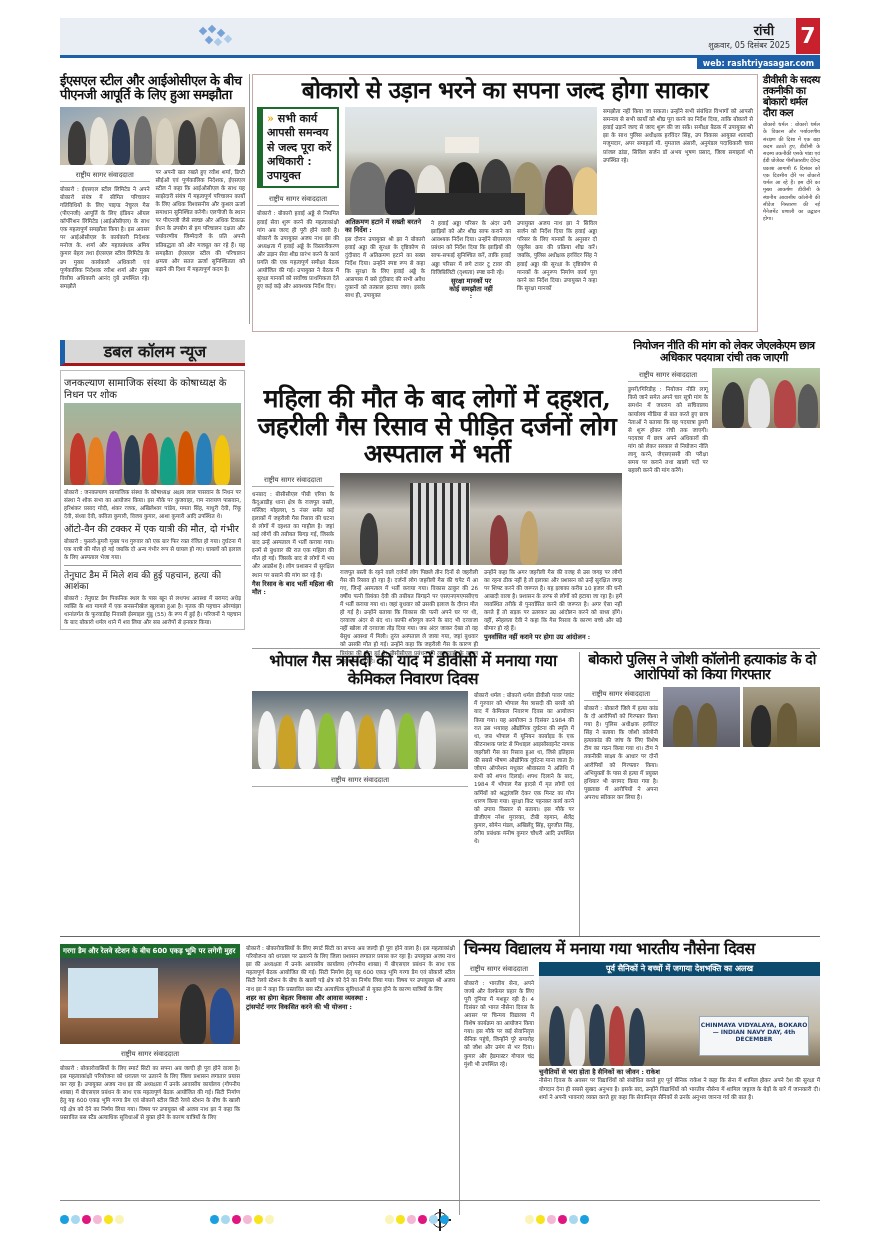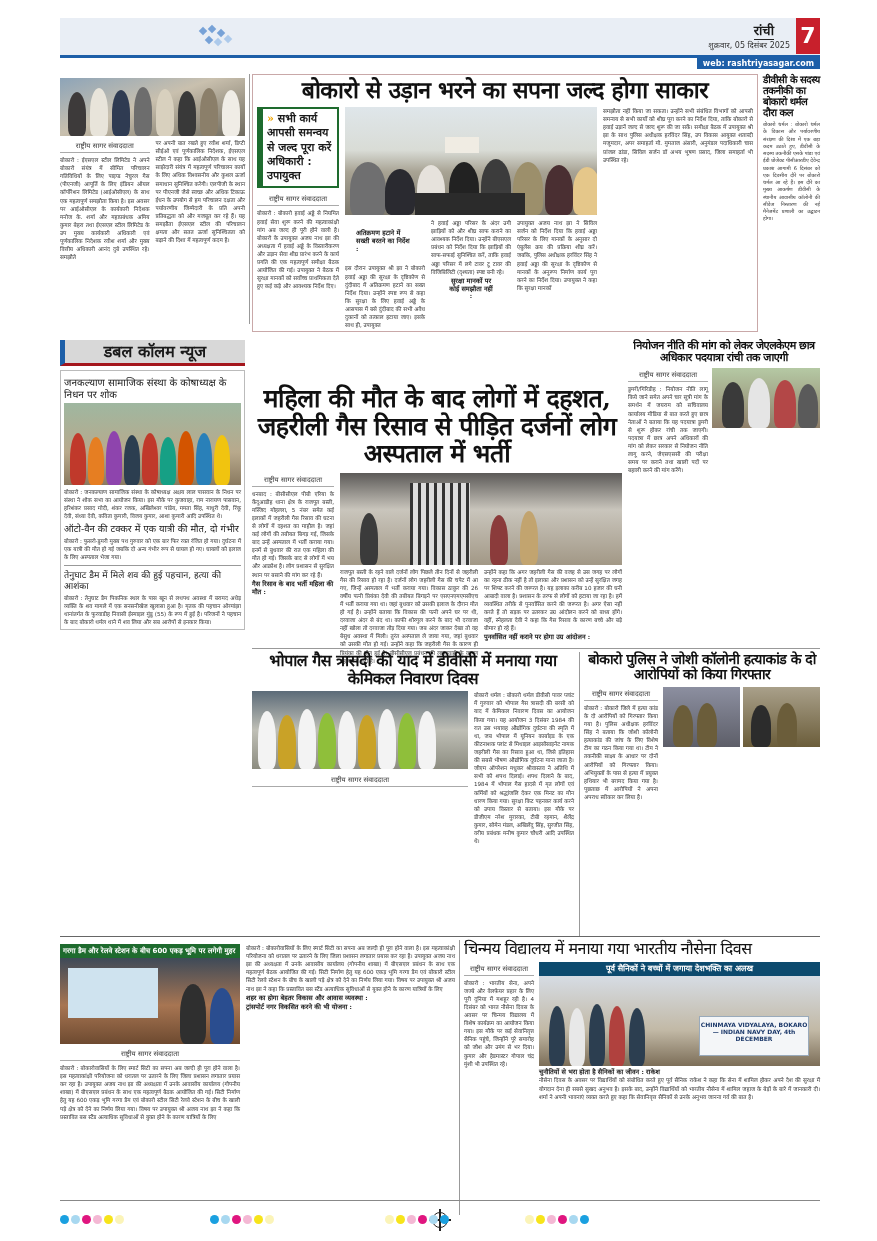--- a/index.html
+++ b/index.html
@@ -55,20 +55,21 @@
         <span style="left:15px;top:13px;background:#9dc0e8"></span>
         <span style="left:25px;top:10px;background:#9dc0e8"></span>
     </div>
     <div class="city">रांची</div>
     <div class="date">शुक्रवार, 05 दिसंबर 2025</div>
     <div class="page-num">7</div>
     <div class="web">web: rashtriyasagar.com</div>
   </div>
 
   <div class="box" style="left:0;top:56px;width:185px;">
+    <div class="headline" style="font-size:13px;">ईएसएल स्टील और आईओसीएल के बीच पीएनजी आपूर्ति के लिए हुआ समझौता</div>
     <div class="photo" style="height:58px;margin-top:4px;">
       <div class="p" style="left:8px;top:14px;width:18px;height:44px;background:#3d3a3a"></div>
       <div class="p" style="left:30px;top:10px;width:18px;height:48px;background:#e8e4da"></div>
       <div class="p" style="left:52px;top:12px;width:18px;height:46px;background:#2f3b52"></div>
       <div class="p" style="left:74px;top:9px;width:18px;height:49px;background:#6d6d6d"></div>
       <div class="p" style="left:96px;top:11px;width:18px;height:47px;background:#d8d0be"></div>
       <div class="p" style="left:118px;top:13px;width:18px;height:45px;background:#393939"></div>
       <div class="p" style="left:140px;top:10px;width:18px;height:48px;background:#8b7f6a"></div>
       <div class="p" style="left:162px;top:12px;width:18px;height:46px;background:#f0ede6"></div>
     </div>
@@ -99,21 +100,21 @@
       <div class="p" style="left:72px;top:58px;width:28px;height:50px;background:#e6e2dc"></div>
       <div class="p" style="left:104px;top:55px;width:30px;height:53px;background:#222"></div>
       <div class="p" style="left:136px;top:52px;width:30px;height:56px;background:#3c3c3c"></div>
       <div class="p" style="left:168px;top:55px;width:30px;height:53px;background:#9c8f6b"></div>
       <div class="p" style="left:200px;top:58px;width:28px;height:50px;background:#4a2f32"></div>
       <div class="p" style="left:228px;top:60px;width:28px;height:48px;background:#e5c78a"></div>
       <div style="position:absolute;left:70px;top:86px;width:110px;height:22px;background:#2b2b2b;"></div>
     </div>
     <div style="position:absolute;left:92px;top:144px;width:252px;" class="textcols">
       <div>
-        <div class="sub-hl" style="font-size:6.5px;margin:11px;">अतिक्रमण हटाने में सख्ती बरतने का निर्देश :</div>
+        <div class="sub-hl" style="font-size:6.5px;margin:0;">अतिक्रमण हटाने में सख्ती बरतने का निर्देश :</div>
         <div class="body-text">इस दौरान उपायुक्त श्री झा ने बोकारो हवाई अड्डा की सुरक्षा के दृष्टिकोण से दुंदीबाद में अतिक्रमण हटाने का सख्त निर्देश दिया। उन्होंने स्पष्ट रूप से कहा कि सुरक्षा के लिए हवाई अड्डे के आसपास में बसे दुंदीबाद की सभी अवैध दुकानों को तत्काल हटाया जाए। इसके साथ ही, उपायुक्त</div>
       </div>
       <div>
         <div class="body-text">ने हवाई अड्डा परिसर के अंदर उगी झाड़ियों को और शीघ्र साफ कराने का आवश्यक निर्देश दिया। उन्होंने बीएसएल प्रबंधन को निर्देश दिया कि झाड़ियों की साफ-सफाई सुनिश्चित करें, ताकि हवाई अड्डा परिसर में लगे टावर टू टावर की विजिबिलिटी (दृश्यता) स्पष्ट बनी रहे।</div>
         <div class="sub-hl" style="font-size:6.5px;margin:2px 18px 0;text-align:center;">सुरक्षा मानकों पर कोई समझौता नहीं :</div>
       </div>
       <div>
         <div class="body-text">उपायुक्त अजय नाथ झा ने सिविल सर्जन को निर्देश दिया कि हवाई अड्डा परिसर के लिए मानकों के अनुसार दो एंबुलेंस क्रय की प्रक्रिया शीघ्र करें। जबकि, पुलिस अधीक्षक हरविंदर सिंह ने हवाई अड्डा की सुरक्षा के दृष्टिकोण से मानकों के अनुरूप निर्माण कार्य पूरा करने का निर्देश दिया। उपायुक्त ने कहा कि सुरक्षा मानकों</div>
       </div>
     </div>
@@ -265,21 +266,21 @@
         <div class="body-text">बोकारो : बोकारोवासियों के लिए स्मार्ट सिटी का सपना अब जल्दी ही पूरा होने वाला है। इस महत्वाकांक्षी परियोजना को धरातल पर उतारने के लिए जिला प्रशासन लगातार प्रयास कर रहा है। उपायुक्त अजय नाथ झा की अध्यक्षता में उनके आवासीय कार्यालय (गोपनीय शाखा) में बीएसएल प्रबंधन के साथ एक महत्वपूर्ण बैठक आयोजित की गई। सिटी निर्माण हेतु यह 600 एकड़ भूमि गरगा डैम एवं बोकारो स्टील सिटी रेलवे स्टेशन के बीच के खाली पड़े क्षेत्र को देने का निर्णय लिया गया। विषय पर उपायुक्त श्री अजय नाथ झा ने कहा कि प्रस्तावित बस स्टैंड अत्याधिक सुविधाओं से युक्त होने के कारण यात्रियों के लिए</div>
         <div class="sub-hl" style="font-size:6.5px;margin:2px 0;">शहर का होगा बेहतर विकास और आवास व्यवस्था :</div>
         <div class="sub-hl" style="font-size:6.5px;margin:2px 0;">ट्रांसपोर्ट नगर विकसित करने की भी योजना :</div>
       </div>
     </div>
   </div>
 
   <div class="col-rule" style="left:399px;top:922px;height:275px;"></div>
 
   <div class="box" style="left:404px;top:922px;width:356px;">
-    <div class="headline" style="font-size:16px;white-space:nowrap;font-weight:normal;">चिन्मय विद्यालय में मनाया गया भारतीय नौसेना दिवस</div>
+    <div class="headline" style="font-size:16px;white-space:nowrap;font-weight:bold;">चिन्मय विद्यालय में मनाया गया भारतीय नौसेना दिवस</div>
     <div style="display:flex;gap:5px;margin-top:4px;">
       <div style="width:70px;">
         <div class="byline">राष्ट्रीय सागर संवाददाता</div>
         <div class="body-text">बोकारो : भारतीय सेना, अपने जज्बे और वेलफ़ेयर प्रहार के लिए पूरी दुनिया में मशहूर रही है। 4 दिसंबर को भारत नौसेना दिवस के अवसर पर चिन्मय विद्यालय में विशेष कार्यक्रम का आयोजन किया गया। इस मौके पर कई सेवानिवृत्त सैनिक पहुंचे, जिन्होंने पूरे समारोह को जोश और उमंग से भर दिया। कुमार और हेडमास्टर गोपाल चंद्र मुंशी भी उपस्थित रहे।</div>
       </div>
       <div style="flex:1;">
         <div class="bar-red">पूर्व सैनिकों ने बच्चों में जगाया देशभक्ति का अलख</div>
         <div class="photo" style="height:90px;background:linear-gradient(180deg,#d6dce4 0%,#c2b9a6 60%,#7c6e58 100%);">
           <div class="p" style="left:10px;top:30px;width:16px;height:60px;background:#2c3e50"></div>
           <div class="p" style="left:30px;top:32px;width:16px;height:58px;background:#e8e8e8"></div>

